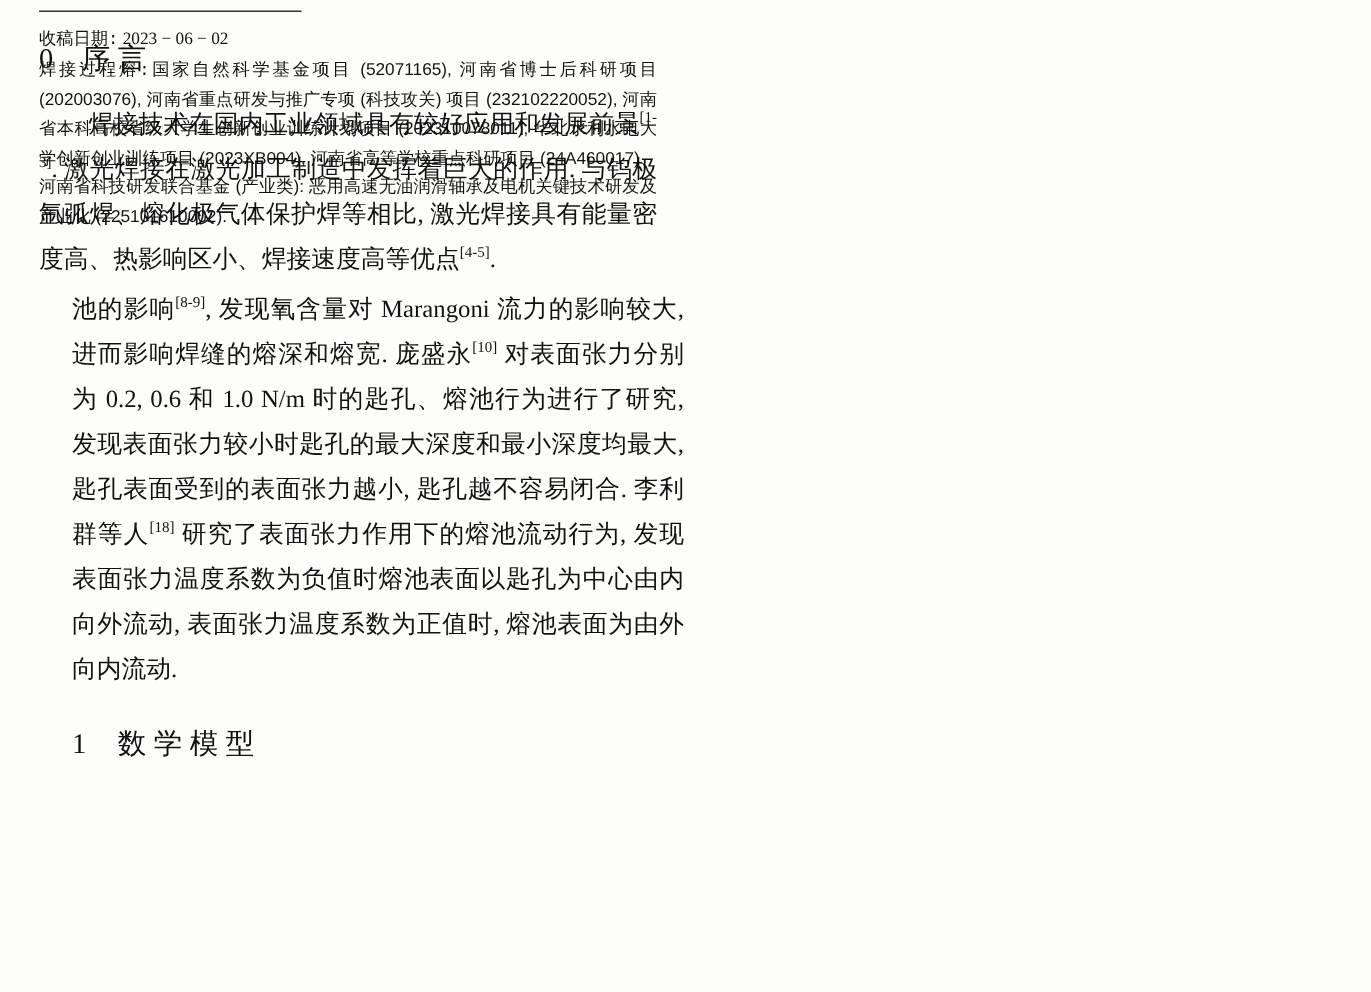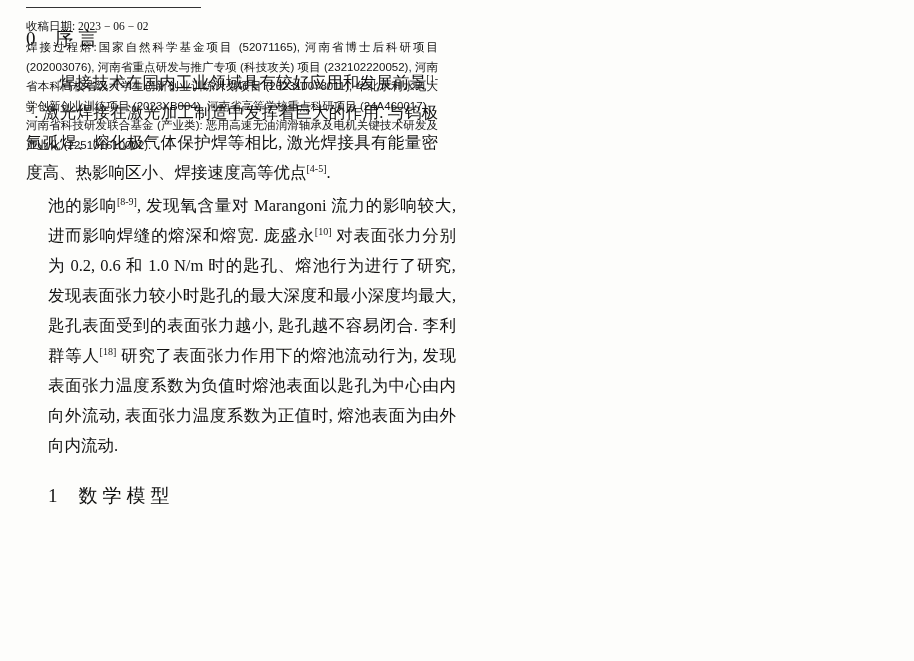--- a/index.html
+++ b/index.html
@@ -75,21 +75,21 @@
     margin: 14px 0 9px 0;
   }
   .fn {
     font-size: 11.5px;
     line-height: 19.5px;
     margin: 0 0 2px 0;
     text-align: justify;
     font-family: "Liberation Serif", serif;
   }
   .fn .lead {
-    font-family: Liberation Serif, serif;
+    font-family: Liberation Mono, monospace;
     margin-top: 24px;
   }
   .fn-body {
     font-family: "Liberation Sans", sans-serif;
     font-size: 11.5px;
   }
   .fn-block {
     position: absolute;
     bottom: 34px;
     left: 0;

